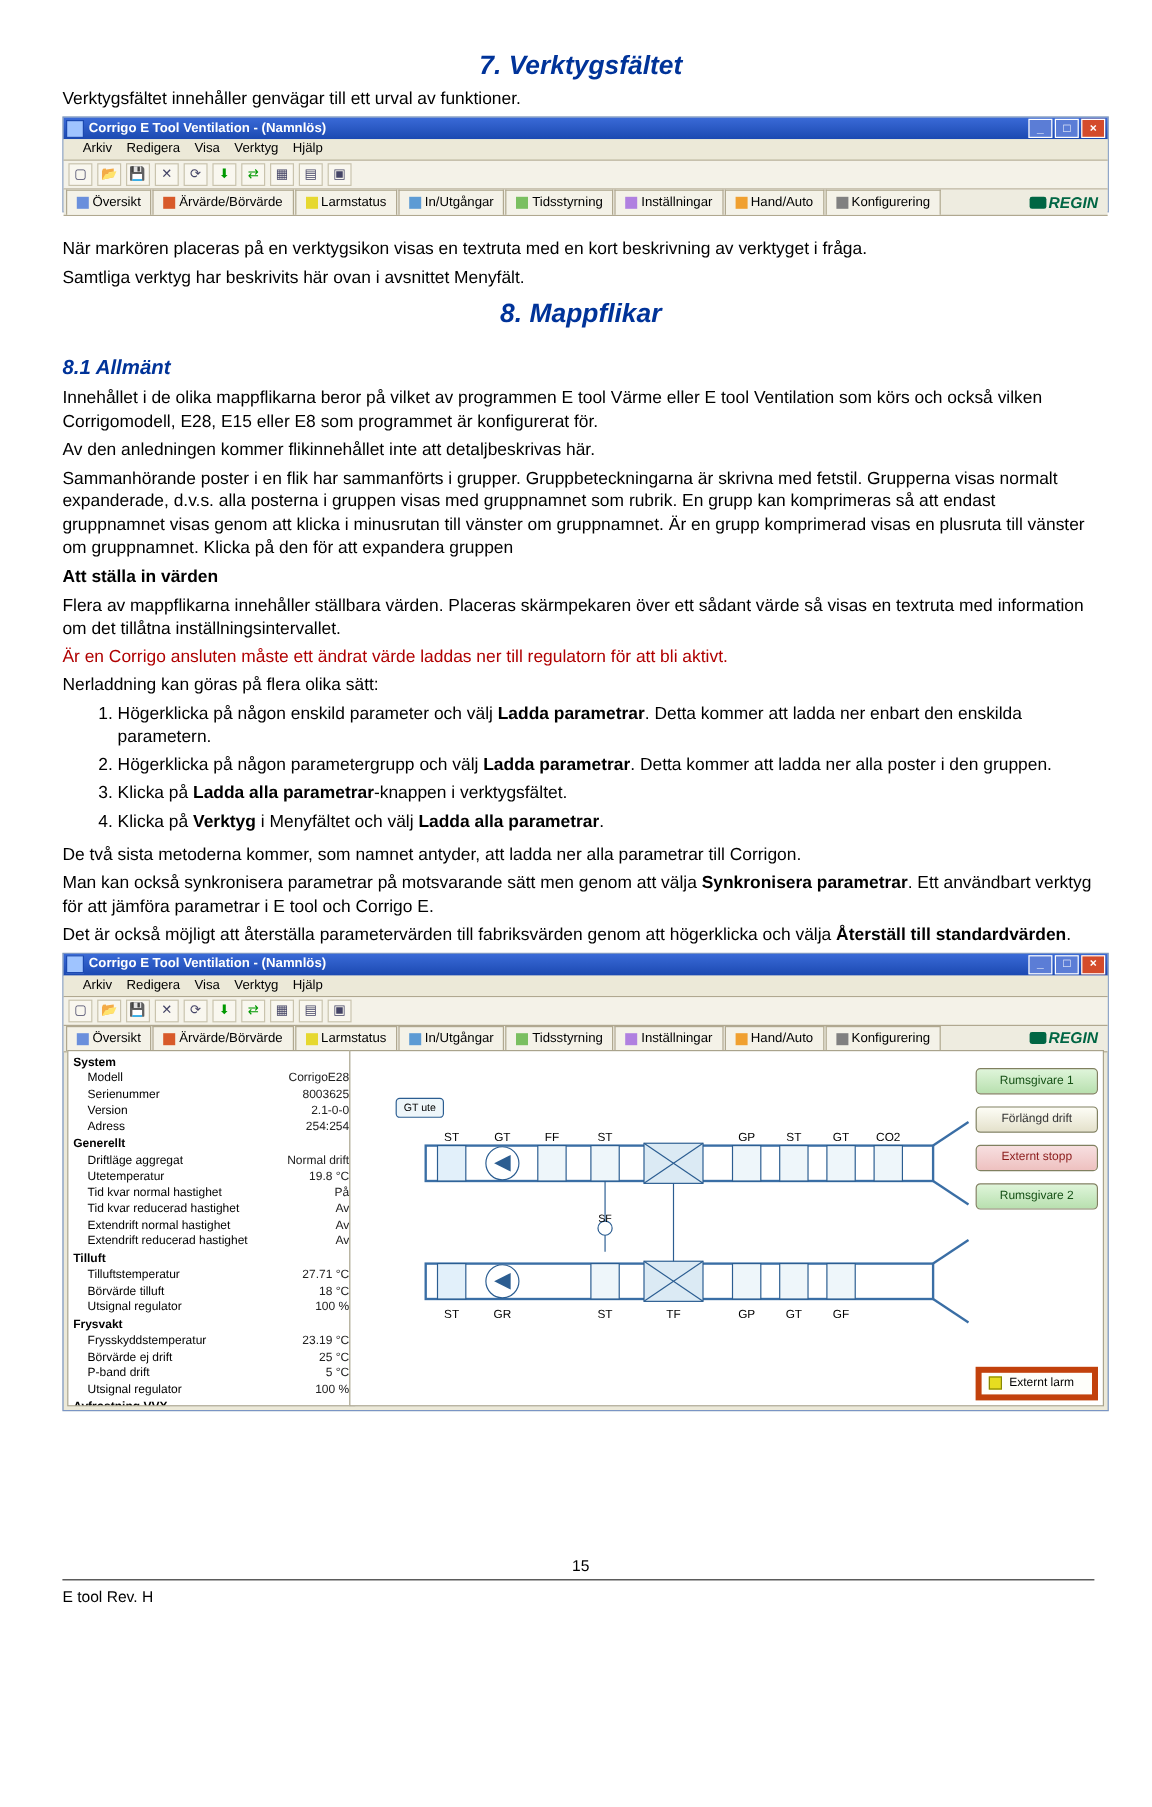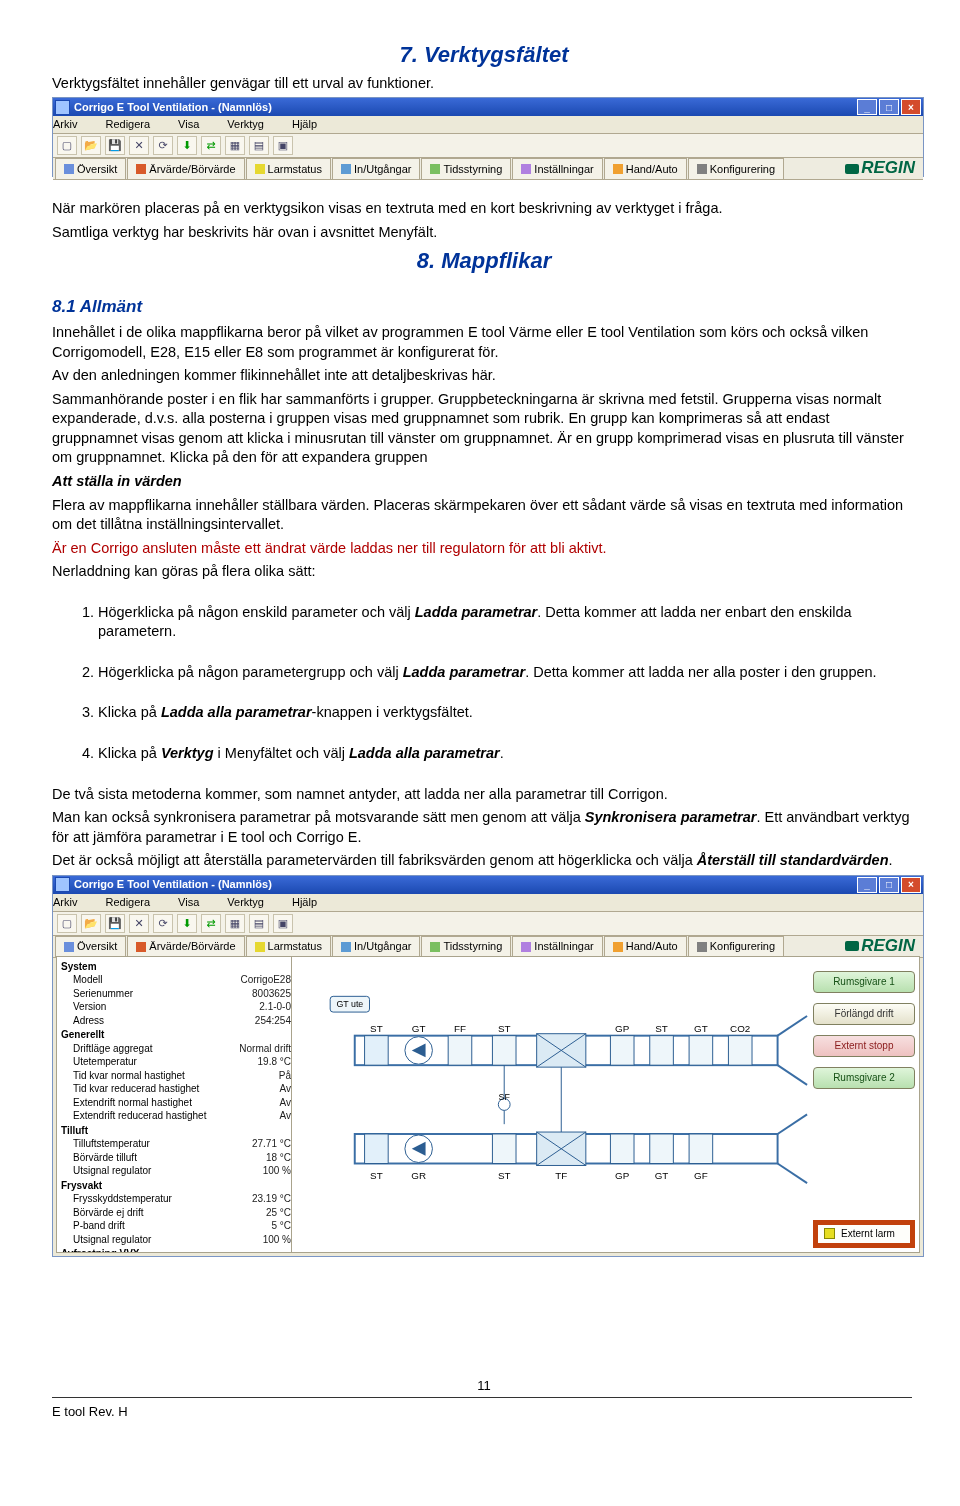--- a/index.html
+++ b/index.html
@@ -19,22 +19,22 @@
     font-style:italic;
     margin:4px 0 2px 0;
     text-align:center;
   }
   p{margin:4px 0;}
   .area-red{color:#b00000;}
   .mt20{margin-top:22px;}
   .sub{color:#003399;font-size:17px;font-weight:bold;font-style:italic;margin-top:20px;margin-bottom:4px;}
   .sub2{color:#003399;font-size:22px;font-weight:bold;font-style:italic;margin:42px 0 6px 0;}
   ol{margin:4px 0 8px 0;padding-left:46px;}
-  ol li{margin:21px 0;}
-  .b{font-weight:bold;font-style:italic;}
+  ol li{margin:4px 0;}
+  .b{font-weight:bold;}
   
   .app-window{
     border:1px solid #7a95c4;
     width:870px;
     background:#ece9d8;
     font-family:Tahoma, sans-serif;
   }
   .titlebar{
     height:18px;
     background:linear-gradient(#3a6ad7,#1b49b1);
@@ -49,21 +49,21 @@
     margin-right:4px;
   }
   .titlebar .winbtns{margin-left:auto;display:flex;gap:2px;}
   .titlebar .wbtn{
     width:18px;height:14px;background:#5b7dd6;border:1px solid #fff;
     display:flex;align-items:center;justify-content:center;font-size:10px;color:#fff;
   }
   .titlebar .wbtn.close{background:#d44b2b;}
   .menubar{
     background:#ece9d8;border-bottom:1px solid #b0a890;
-    font-size:11px;color:#000;padding:1px 0;display:flex;gap:28px;
+    font-size:11px;color:#000;padding:1px 16px;display:flex;gap:12px;
   }
   .menubar span{cursor:default;}
   .toolbar{
     background:#f4f2e8;border-bottom:1px solid #b0a890;
     padding:2px 4px;display:flex;gap:4px;align-items:center;
   }
   .tbtn{
     width:18px;height:17px;border:1px solid #c9c3ad;background:#f9f7ef;
     display:flex;align-items:center;justify-content:center;font-size:11px;color:#446;
   }
@@ -72,21 +72,21 @@
     display:flex;align-items:center;font-size:11px;color:#000;
     padding:0 2px;height:21px;justify-content:space-between;
   }
   .tabbar .tab{
     padding:2px 8px;border:1px solid #b0a890;border-bottom:none;
     margin-right:1px;background:#f4f2e8;display:flex;align-items:center;gap:3px;
     height:16px;
   }
   .tabbar .tab .ti{width:10px;height:10px;}
   .brand{
-    margin-left:auto;font-weight:bold;color:#006644;font-size:17px;
+    margin-left:auto;font-weight:bold;color:#006644;font-size:13px;
     padding-right:6px;font-style:italic;display:flex;align-items:center;gap:2px;
   }
   .brand::before{content:"";width:14px;height:10px;background:#006644;border-radius:2px;}
   
   .app-window.large{height:380px;position:relative;}
   .treearea{
     position:absolute;left:3px;top:80px;width:230px;bottom:3px;
     background:#fff;border:1px solid #a9a38c;font-size:10px;
     overflow:hidden;padding:2px 4px;
   }
@@ -425,18 +425,18 @@
       <div class="pillbtn">Förlängd drift</div>
       <div class="pillbtn r">Externt stopp</div>
       <div class="pillbtn g">Rumsgivare 2</div>
     </div>
     <div class="sq-ind">
         <span>Externt larm</span>
       </div>
   </div>
 
   <div class="footer-area">
-    <span class="footer-pn">11</span>
+    <span class="footer-pn">15</span>
     <div class="footer-line"></div>
     <span class="footer-label">E tool  Rev. H</span>
   </div>
 
 </div>
 
 </body></html>

